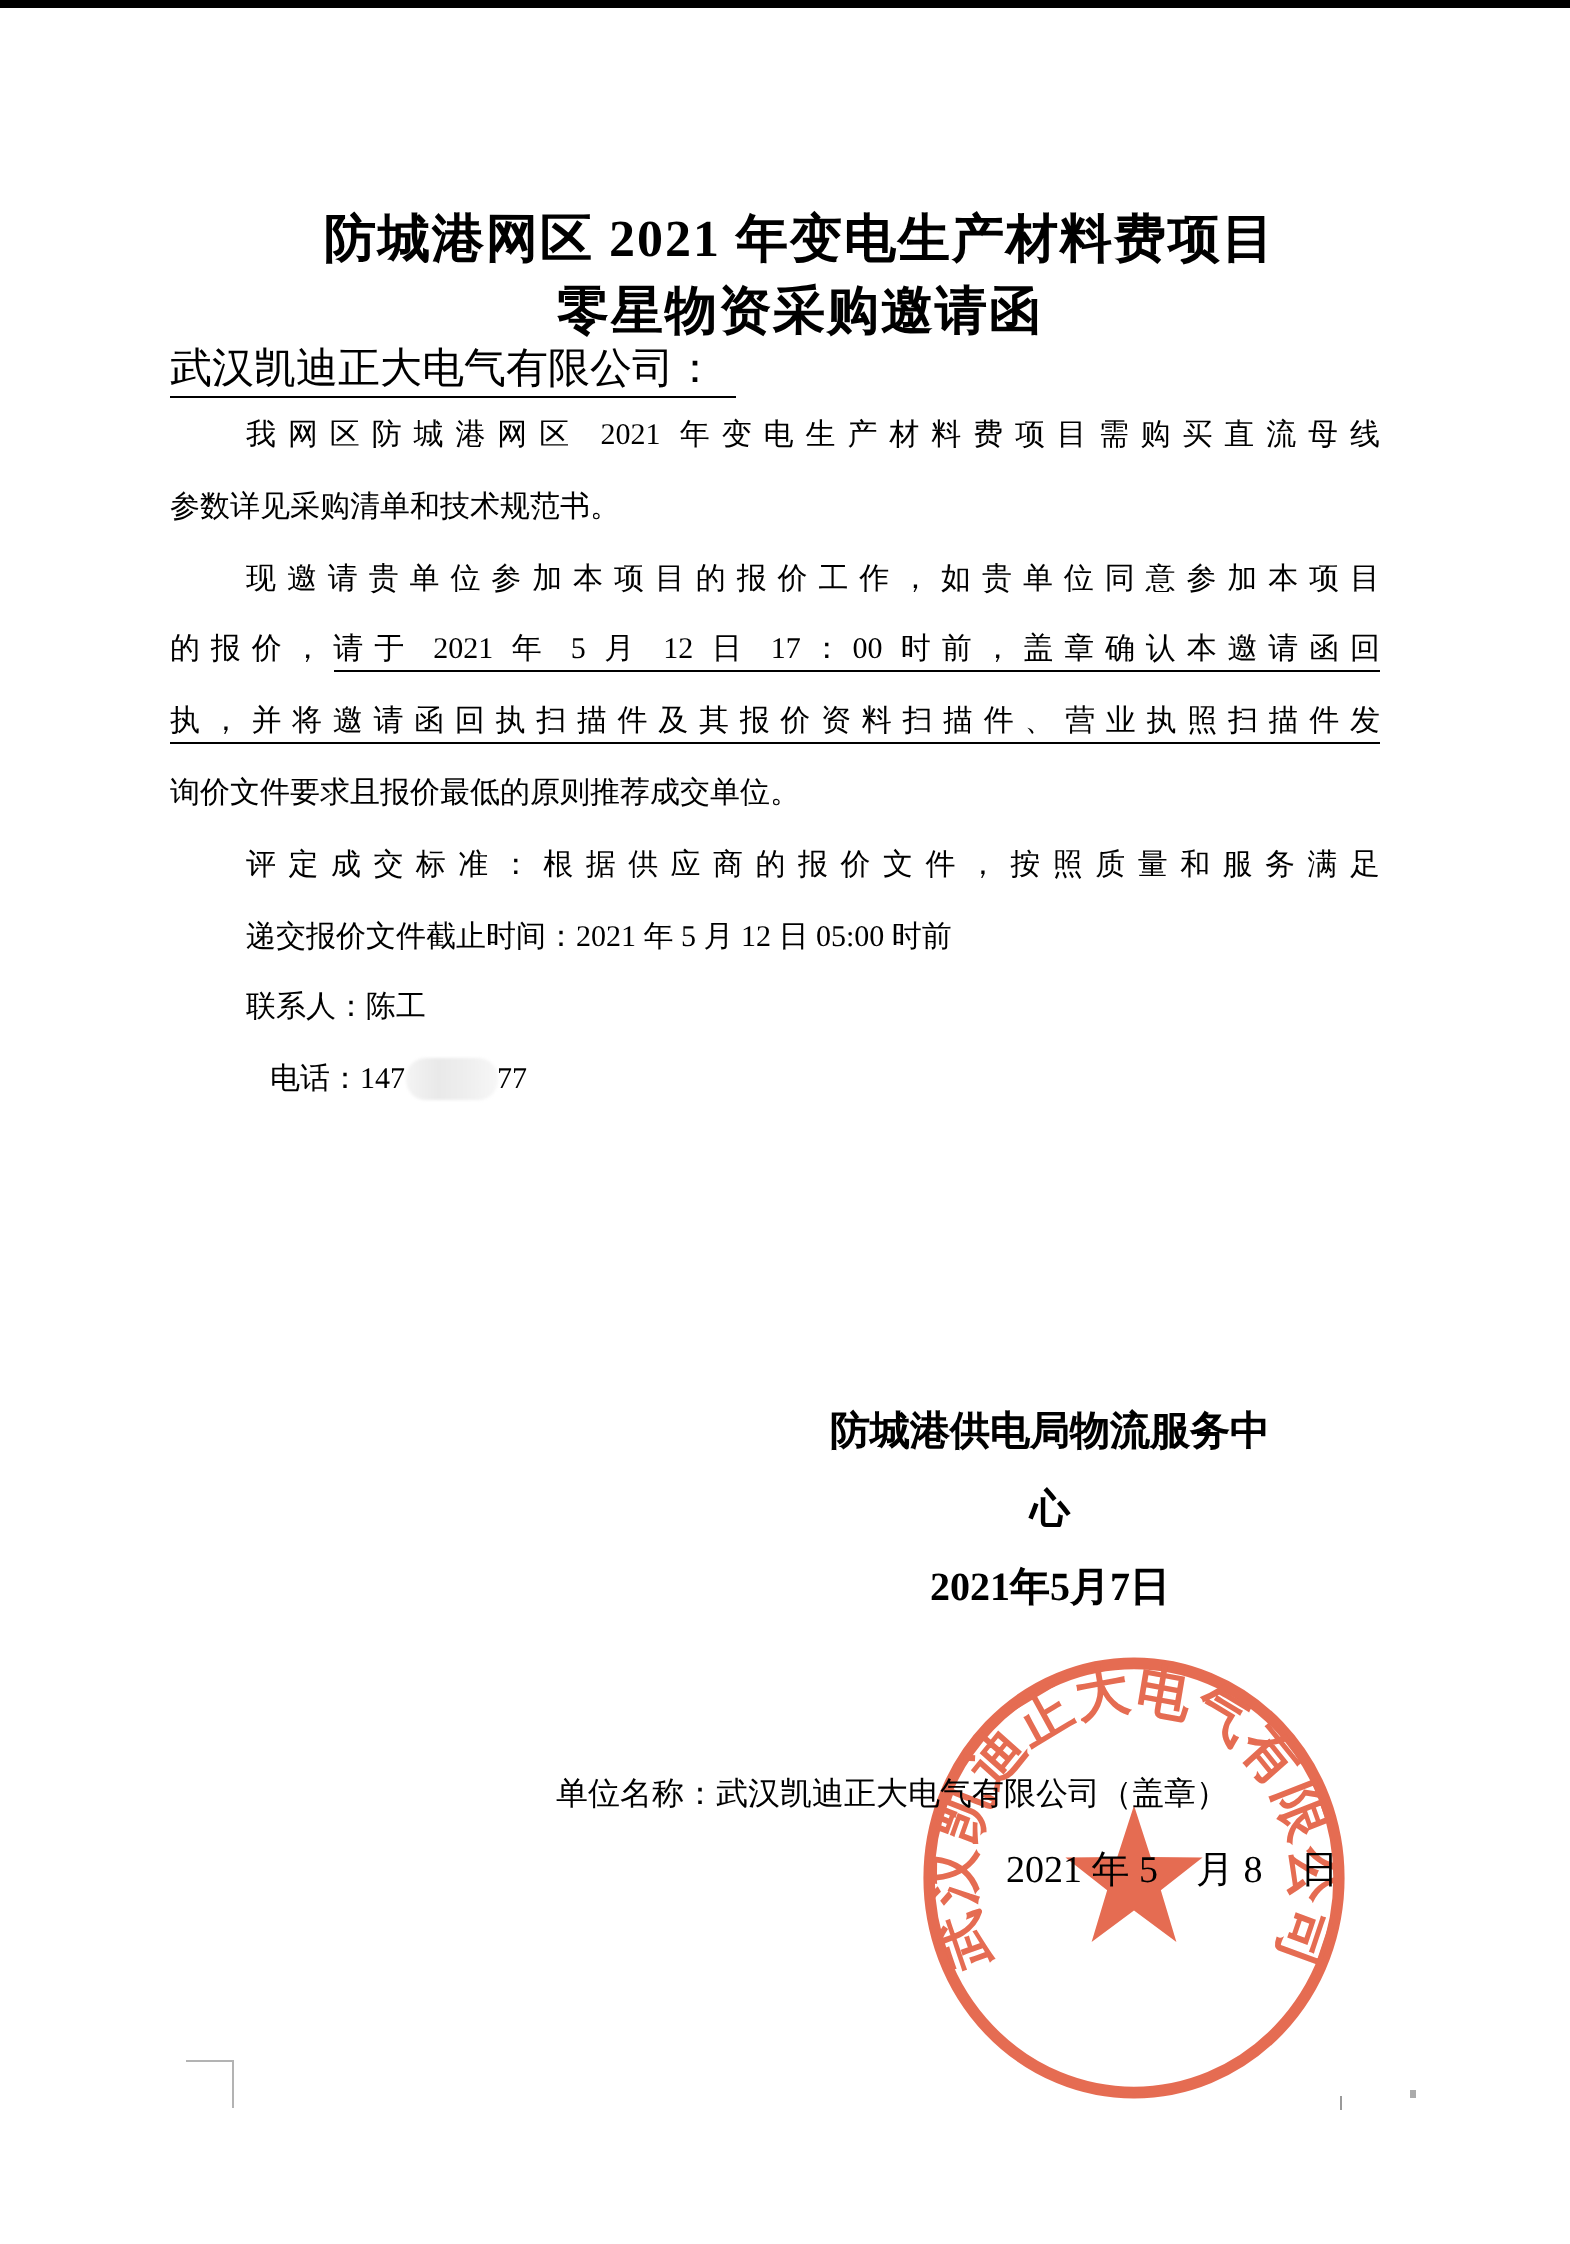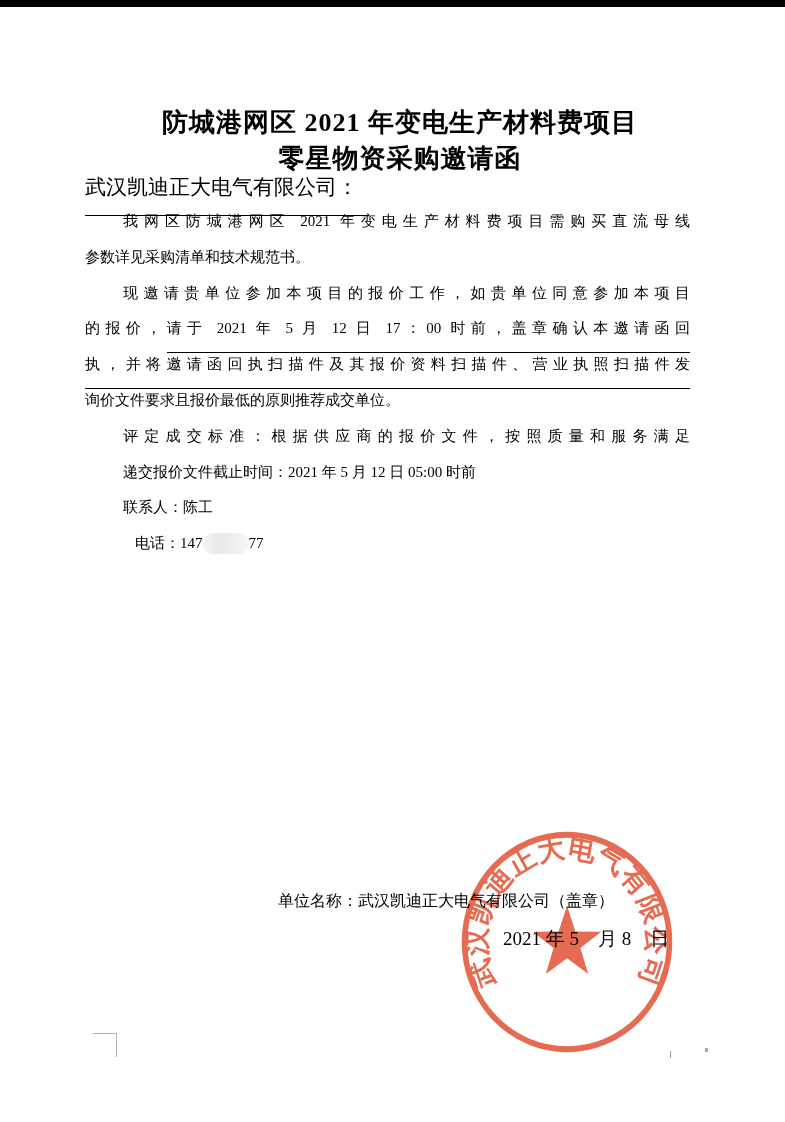--- a/index.html
+++ b/index.html
@@ -5,21 +5,21 @@
   html,body { margin:0; padding:0; }
   body {
     width:785px; height:1122px;
     background:#ffffff;
     font-family:"Liberation Serif","DejaVu Serif",serif;
     color:#000;
   }
   .page {
     position:relative; width:785px; height:1122px;
     background:#ffffff; overflow:hidden;
-    border-top:7px solid #000000; box-sizing:border-box;
+    border-top:4px solid #000000; box-sizing:border-box;
   }
 
   
   .title-block {
     position:absolute; left:85px; top:98px; width:630px;
     text-align:center; font-weight:bold; font-size:26px; line-height:36px;
     letter-spacing:1px;
   }
 
   
@@ -31,21 +31,21 @@
 
   
   .body-block {
     position:absolute; left:85px; top:197px; width:605px;
     font-size:15px;
   }
   .line { height:35.8px; line-height:35.8px; overflow:visible; }
   .j { text-align:justify; text-align-last:justify; text-justify:inter-character; }
   .ind { text-indent:38px; }
   .ind-more { text-indent:50px; }
-  .u { border-bottom:1.5px solid #000; padding-bottom:16px; }
+  .u { border-bottom:1.5px solid #000; padding-bottom:2px; }
 
   .redact {
     display:inline-block; height:21px; vertical-align:-6px;
     background:linear-gradient(90deg,#f4f4f4,#e9e9e9 35%,#eeeeee 65%,#f7f7f7);
     border-radius:10px; filter:blur(0.7px);
   }
   .redact-email { width:58px; }
   .redact-phone { width:46px; }
 
   
@@ -99,20 +99,24 @@
     <div class="line j"><span class="u">执，并将邀请函回执扫描件及其报价资料扫描件、营业执照扫描件发</span></div>
 
     <div class="line">询价文件要求且报价最低的原则推荐成交单位。</div>
     <div class="line j ind">评定成交标准：根据供应商的报价文件，按照质量和服务满足</div>
 
     <div class="line ind">递交报价文件截止时间：2021 年 5 月 12 日 05:00  时前</div>
     <div class="line ind">联系人：陈工</div>
     <div class="line ind-more"><span>电话：147</span><span class="redact redact-phone"></span><span>77</span></div>
   </div>
 
+  <div class="issuer-block">
+    <div>防城港供电局物流服务中心</div>
+    <div>2021年5月7日</div>
+  </div>
 
   <div class="reply-unit">单位名称：武汉凯迪正大电气有限公司（盖章）</div>
   <div class="reply-date">2021 年 5　月 8　日</div>
 
   <div class="seal">
     <svg viewBox="0 0 300 300" preserveAspectRatio="none">
       <circle cx="150" cy="150" r="145" fill="none" stroke-width="8" stroke="#e2573a"></circle>
       <polygon points="150,101 161.8,135.8 198.5,136.2 169,158.2 180,193.3 150,172 120,193.3 131,158.2 101.5,136.2 138.2,135.8" fill="#e2573a"></polygon>
       <path id="sealTextArc" d="M 51.3 207 A 114 114 0 1 1 248.7 207" fill="none"></path>
       <text fill="#e2573a">

